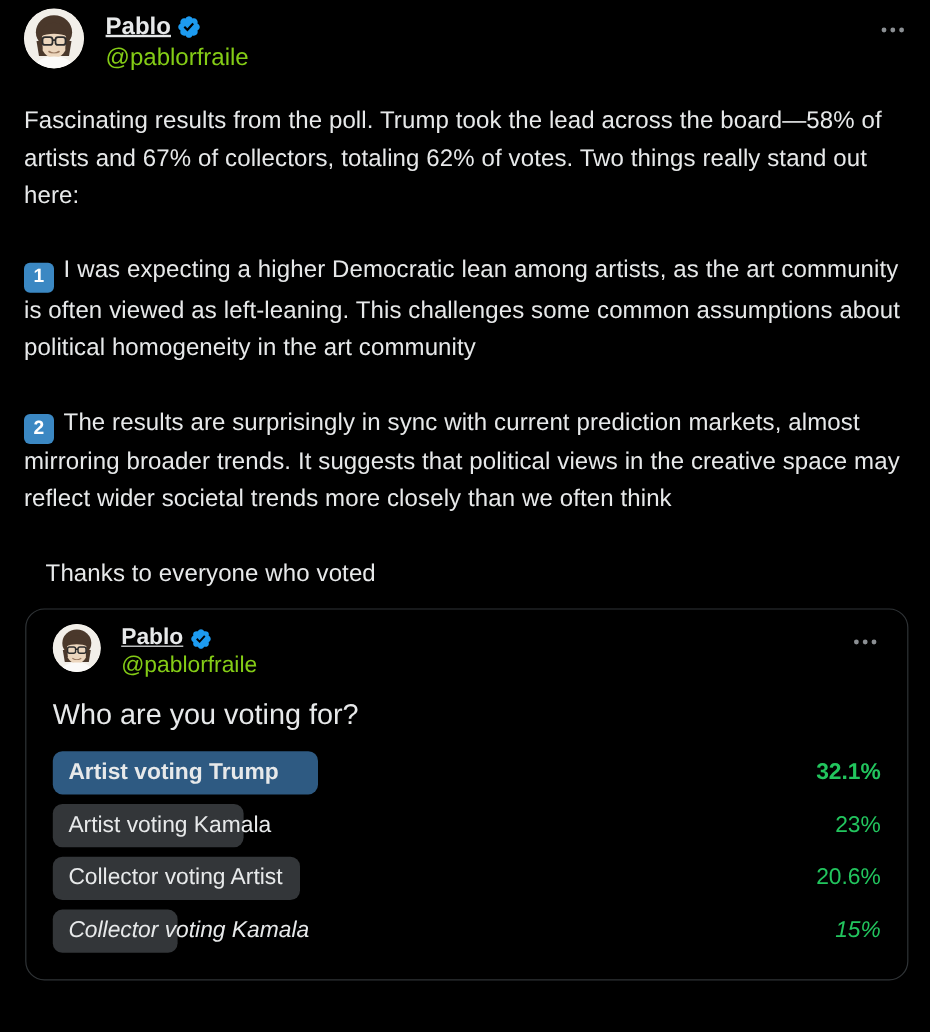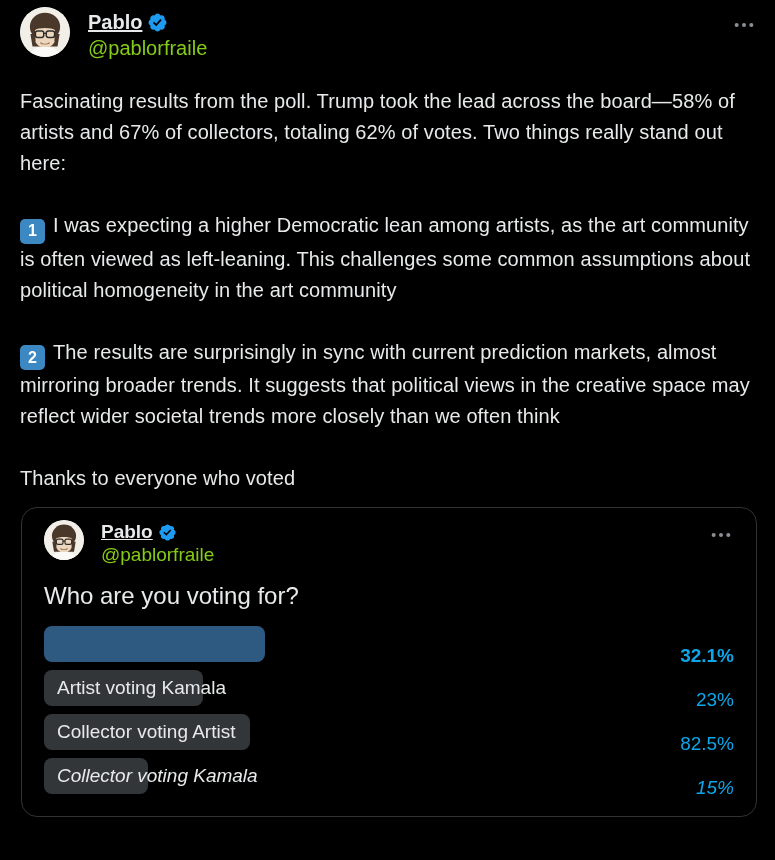--- a/index.html
+++ b/index.html
@@ -21,21 +21,21 @@
   .author-name-row { display:flex; align-items:center; gap:5px; }
   .author-name { font-weight:700; font-size:20px; line-height:24px; color:#e7e9ea;text-decoration:underline; }
   .verified { width:21px; height:21px; display:inline-block; }
   .author-handle { font-size:20px; line-height:24px; color:#84cc16; margin-top:2px; }
   .more-btn { position:absolute; right:-2px; top:16px; width:26px; height:20px; color:#8b8f93; cursor:pointer; background:none; border:none; }
   .more-btn svg { width:22px; height:16px; }
 
   
   .tweet-body { margin-top:26px; font-size:20px; line-height:31px; letter-spacing:0.1px; color:#e7e9ea; width:735px; }
   .tweet-body p { margin-bottom:31px; }
-  .tweet-body p:last-child { margin-bottom:0; }
+  .tweet-body p:last-child { margin-bottom:0;margin-left:18px; }
   .keycap {
     display:inline-flex; align-items:center; justify-content:center;
     width:25px; height:25px; border-radius:5px; background:#3b88c3;
     color:#fff; font-weight:700; font-size:16px; line-height:1;
     vertical-align:-4px; margin-right:8px;
   }
 
   
   .quote-card {
     margin:13px 0 0 1px; width:736px;
@@ -51,21 +51,21 @@
   .quote-header .more-btn { top:6px; right:0; }
 
   .poll-question { margin-top:17px; font-size:24px; line-height:26px; color:#e7e9ea; }
 
   .poll { margin-top:17px; }
   .poll-row { position:relative; height:36px; margin-bottom:8px; font-size:19px; }
   .poll-row:last-child { margin-bottom:0;font-style:italic; }
   .poll-bar { position:absolute; left:0; top:0; height:36px; border-radius:8px; background:#333639; }
   .poll-bar.leading { background:#2e5a82; }
   .poll-label { position:relative; z-index:1; display:inline-block; line-height:36px; padding-left:13px; color:#e7e9ea; }
-  .poll-pct { position:absolute; right:0; top:12px; line-height:36px; color:#0ea5e9; }
+  .poll-pct { position:absolute; right:0; top:0; line-height:36px; color:#22c55e; }
   .poll-row.leading .poll-label, .poll-row.leading .poll-pct { font-weight:700; }
 
   svg.defs { position:absolute; width:0; height:0; }
 </style>
 </head>
 <body>
 
 <svg class="defs" aria-hidden="true">
   <defs>
     <clipPath id="circ48">
@@ -151,31 +151,32 @@
             <use href="#more-dots"></use>
           </svg>
       </button>
     </div>
 
     <div class="poll-question">Who are you voting for?</div>
 
     <div class="poll">
       <div class="poll-row leading">
         <div class="poll-bar leading" style="width: 32.1%;"></div>
+        <span class="poll-label">Artist voting Trump</span>
         <span class="poll-pct">32.1%</span>
       </div>
       <div class="poll-row">
         <div class="poll-bar" style="width: 23%;"></div>
         <span class="poll-label">Artist voting Kamala</span>
         <span class="poll-pct">23%</span>
       </div>
       <div class="poll-row">
         <div class="poll-bar" style="width: 29.9%;"></div>
         <span class="poll-label">Collector voting Artist</span>
-        <span class="poll-pct">82.5%</span>
+        <span class="poll-pct">20.6%</span>
       </div>
       <div class="poll-row">
         <div class="poll-bar" style="width: 15%;"></div>
         <span class="poll-label">Collector voting Kamala</span>
         <span class="poll-pct">15%</span>
       </div>
     </div>
   </div>
 
 </div>

